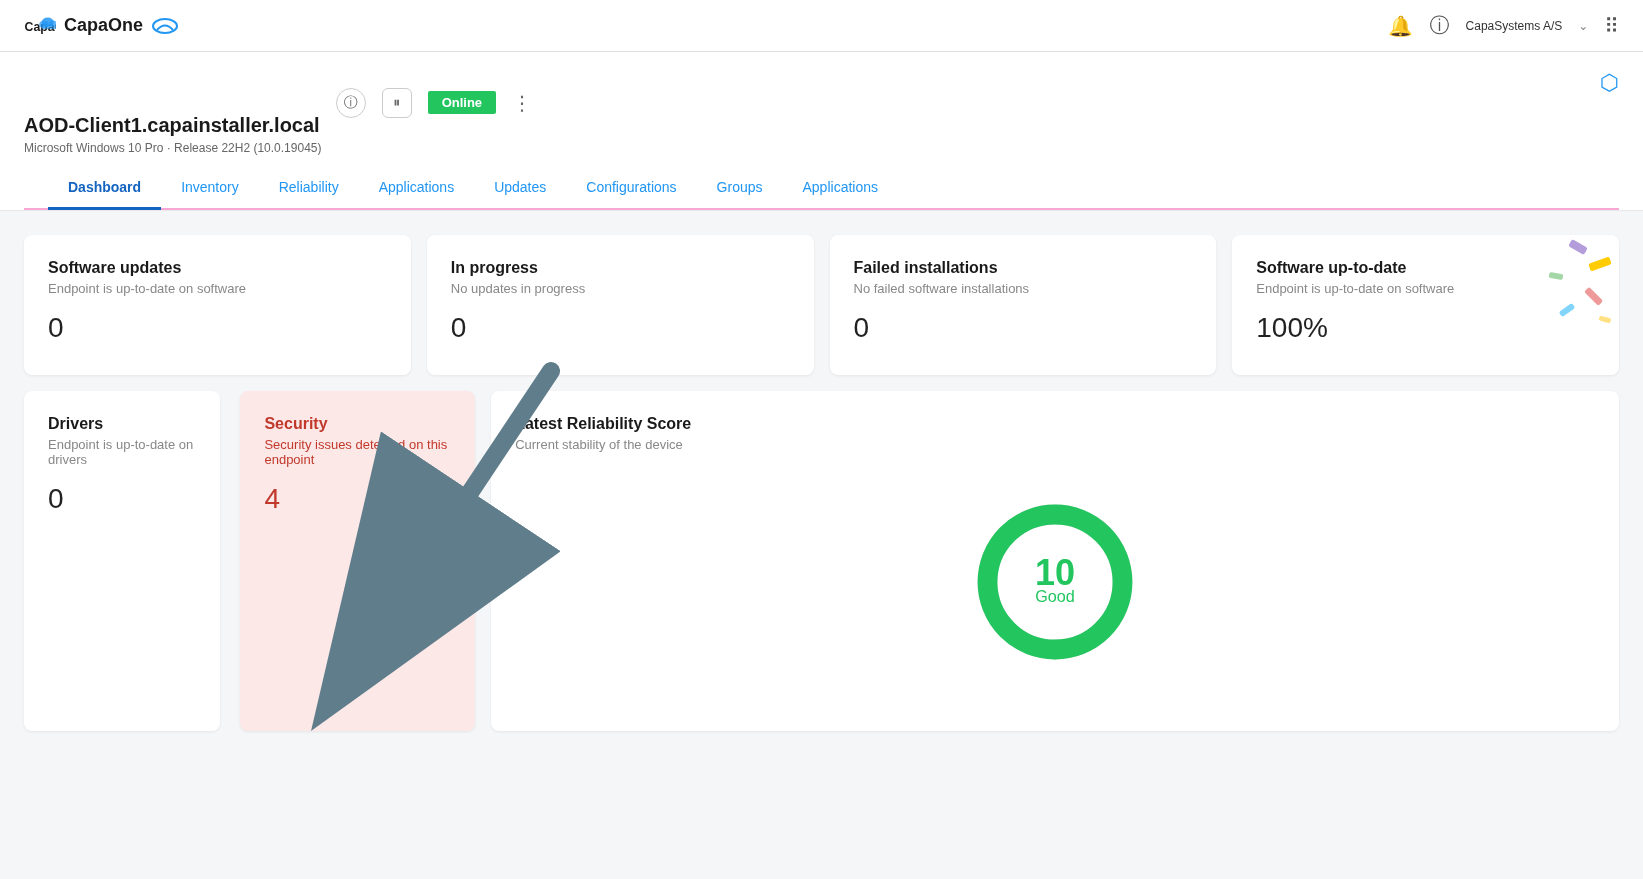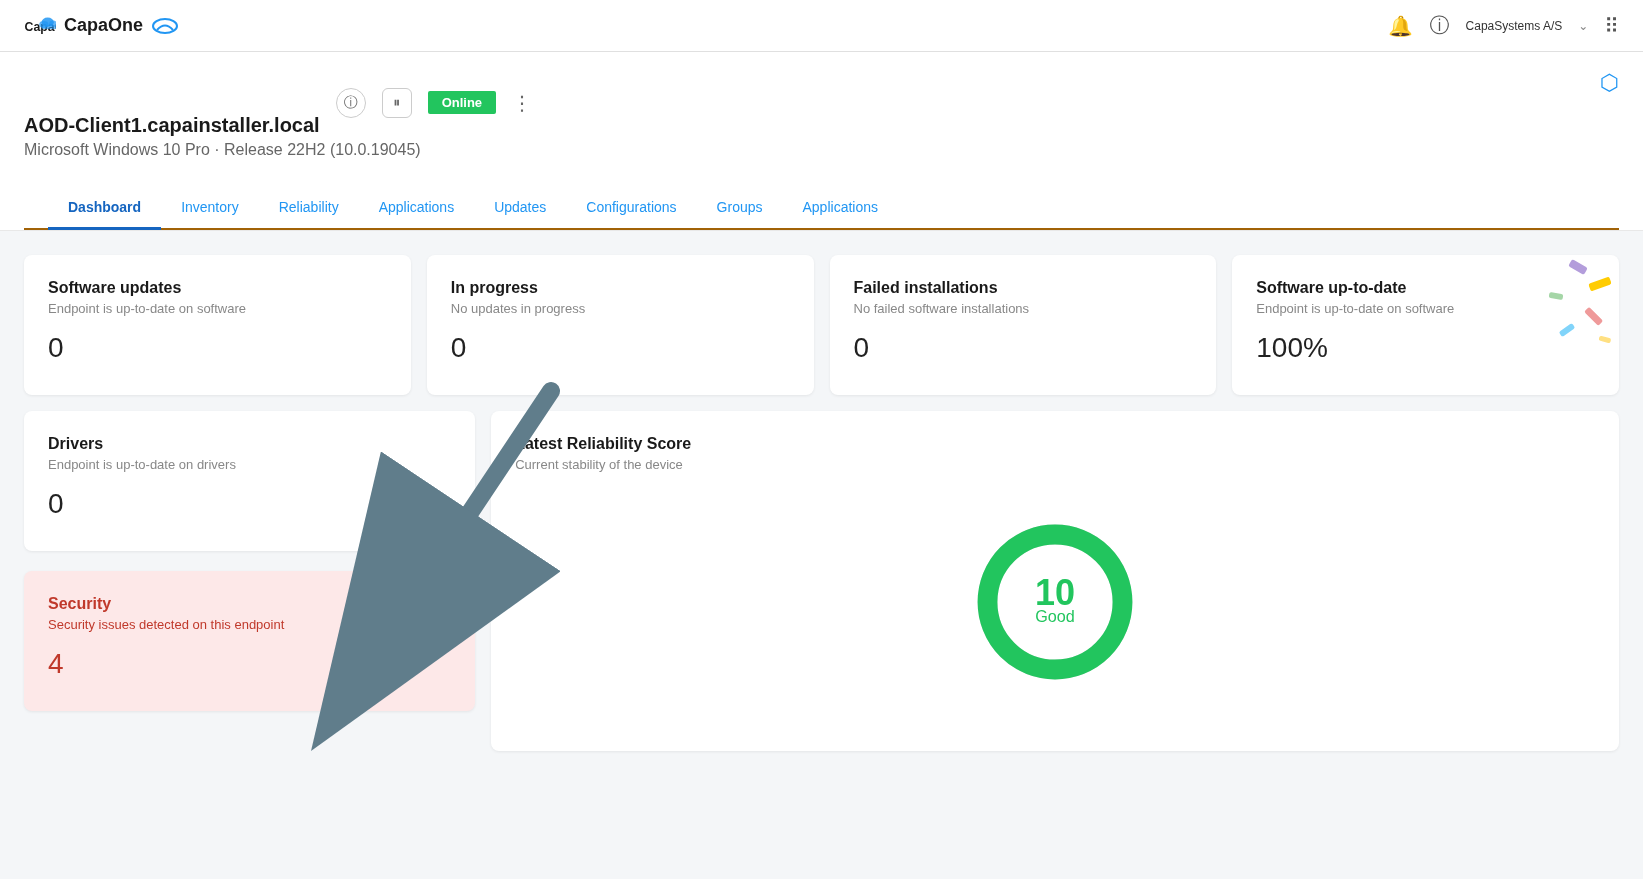--- a/index.html
+++ b/index.html
@@ -63,32 +63,32 @@
       padding: 4px 14px;
       font-size: 13px;
       font-weight: 600;
     }
     .more-btn {
       font-size: 20px;
       color: #666;
       cursor: pointer;
     }
     .device-subtitle {
-      font-size: 16px;
+      font-size: 12px;
       color: #666;
-      margin-bottom: 28px;
+      margin-bottom: 12px;
     }
 
     
     .tabs {
       display: flex;
       gap: 0;
       padding: 0 24px;
       background: #fff;
-      border-bottom: 2px solid #a16207;
+      border-bottom: 2px solid #f9a8d4;
       position: relative;
     }
     .tab {
       padding: 12px 20px;
       font-size: 14px;
       color: #2196f3;
       cursor: pointer;
       border-bottom: 3px solid transparent;
       margin-bottom: -2px;
       white-space: nowrap;
@@ -155,21 +155,21 @@
     }
 
     
     .bottom-row {
       display: grid;
       grid-template-columns: 1fr 2.5fr;
       gap: 16px;
     }
     .bottom-left {
       display: flex;
-      flex-direction: column;
+      flex-direction: row;
       gap: 20px;
     }
 
     
     .reliability-card {
       background: #fff;
       border-radius: 8px;
       padding: 24px;
       box-shadow: 0 1px 3px rgba(0,0,0,0.07);
       display: flex;

